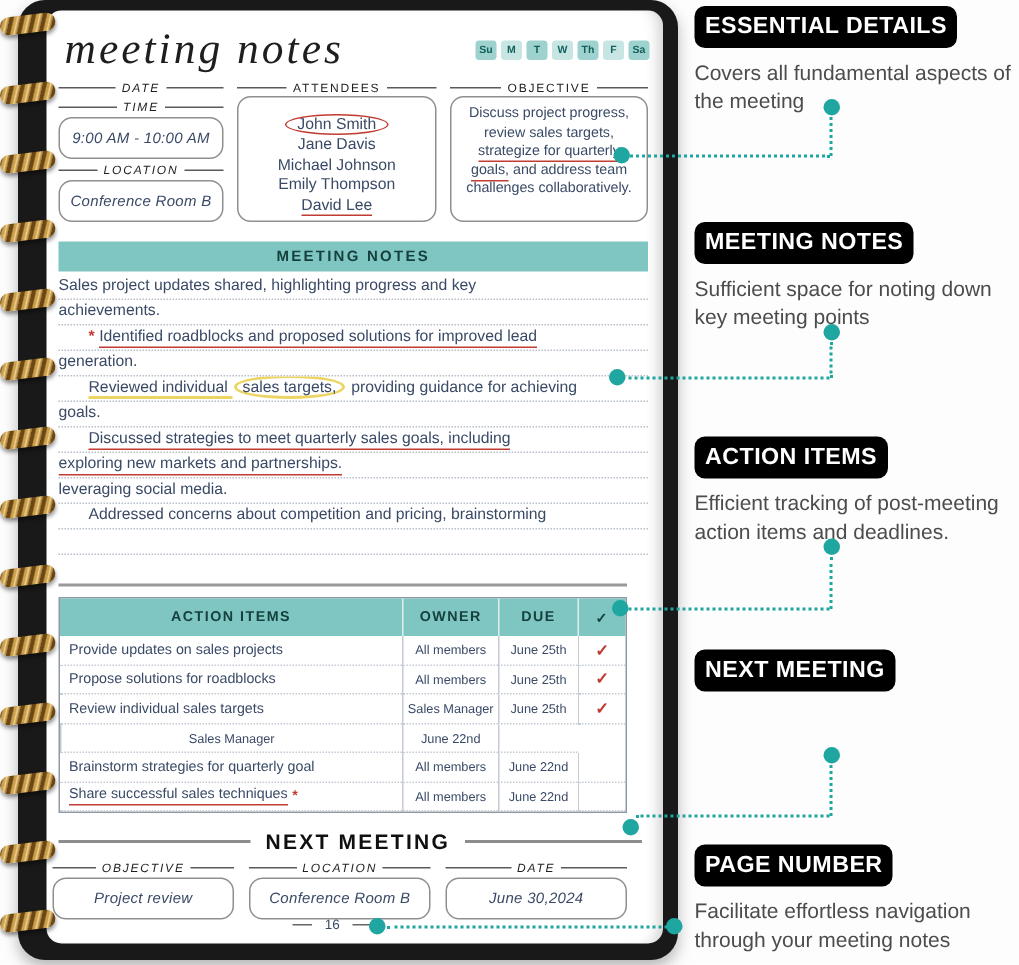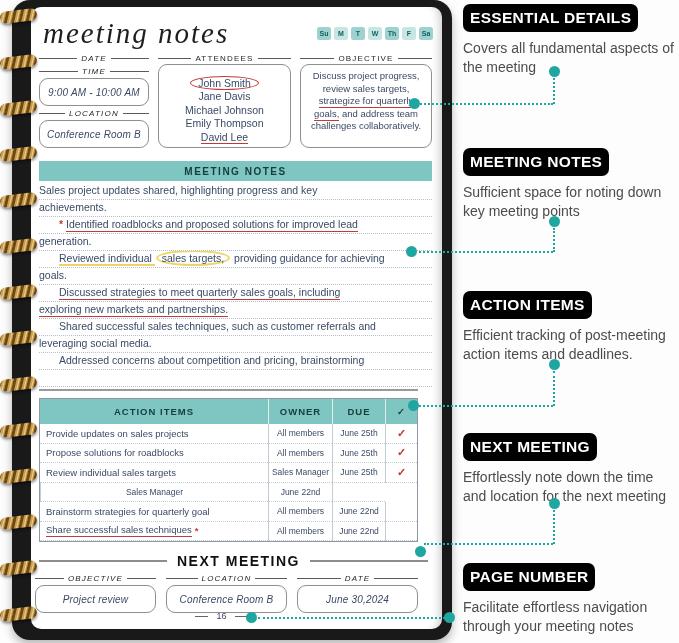--- a/index.html
+++ b/index.html
@@ -161,21 +161,20 @@
     <div class="notes-bar">MEETING NOTES</div>
     <div class="notes" id="notes">
         <div class="nline"><span><span>Sales project updates shared, highlighting progress and key</span></span></div>
         <div class="nline"><span><span>achievements.</span></span></div>
         <div class="nline"><span class="ind"><span class="red-star">*</span><span class="u-red">Identified roadblocks and proposed solutions for improved lead</span></span></div>
         <div class="nline"><span><span>generation.</span></span></div>
         <div class="nline"><span class="ind"><span class="u-yellow">Reviewed individual </span><span class="o-yellow">sales targets,</span><span> providing guidance for achieving</span></span></div>
         <div class="nline"><span><span>goals.</span></span></div>
         <div class="nline"><span class="ind"><span class="u-red">Discussed strategies to meet quarterly sales goals, including</span></span></div>
         <div class="nline"><span><span class="u-red">exploring new markets and partnerships.</span></span></div>
-        <div class="nline"><span class="ind"><span>Shared successful sales techniques, such as customer referrals and</span></span></div>
         <div class="nline"><span><span>leveraging social media.</span></span></div>
         <div class="nline"><span class="ind"><span>Addressed concerns about competition and pricing, brainstorming</span></span></div>
         <div class="nline"><span><span></span></span></div>
       </div>
     <div class="notes-divider"></div>
 
     <div class="tbl">
       <div class="thead" id="thead">
           <div>ACTION ITEMS</div>
           <div>OWNER</div>
@@ -284,21 +283,21 @@
       <div class="coil" style="top: 470px;"></div>
       <div class="coil" style="top: 516px;"></div>
       <div class="coil" style="top: 562px;"></div>
       <div class="coil" style="top: 608px;"></div>
     </div>
 
   <div id="callouts">
       <div class="callout" style="top: 4px;"><div class="badge">ESSENTIAL DETAILS</div><div class="cotext">Covers all fundamental aspects of the meeting</div></div>
       <div class="callout" style="top: 148px;"><div class="badge">MEETING NOTES</div><div class="cotext">Sufficient space for noting down key meeting points</div></div>
       <div class="callout" style="top: 291px;"><div class="badge">ACTION ITEMS</div><div class="cotext">Efficient tracking of post-meeting action items and deadlines.</div></div>
-      <div class="callout" style="top: 433px;"><div class="badge">NEXT MEETING</div><div class="cotext">Effortlessly note down the time and location for the next meeting</div></div>
+      <div class="callout" style="top: 433px;"><div class="badge">NEXT MEETING</div></div>
       <div class="callout" style="top: 563px;"><div class="badge">PAGE NUMBER</div><div class="cotext">Facilitate effortless navigation through your meeting notes</div></div>
     </div>
 
   <div class="dot" style="left:549px;top:66px"></div>
   <div class="lv" style="left:553px;top:78px;height:26px"></div>
   <div class="lh" style="left:417px;top:103px;width:136px"></div>
   <div class="dot" style="left:409px;top:98px"></div>
 
   <div class="dot" style="left:549px;top:216px"></div>
   <div class="lv" style="left:553px;top:228px;height:24px"></div>

